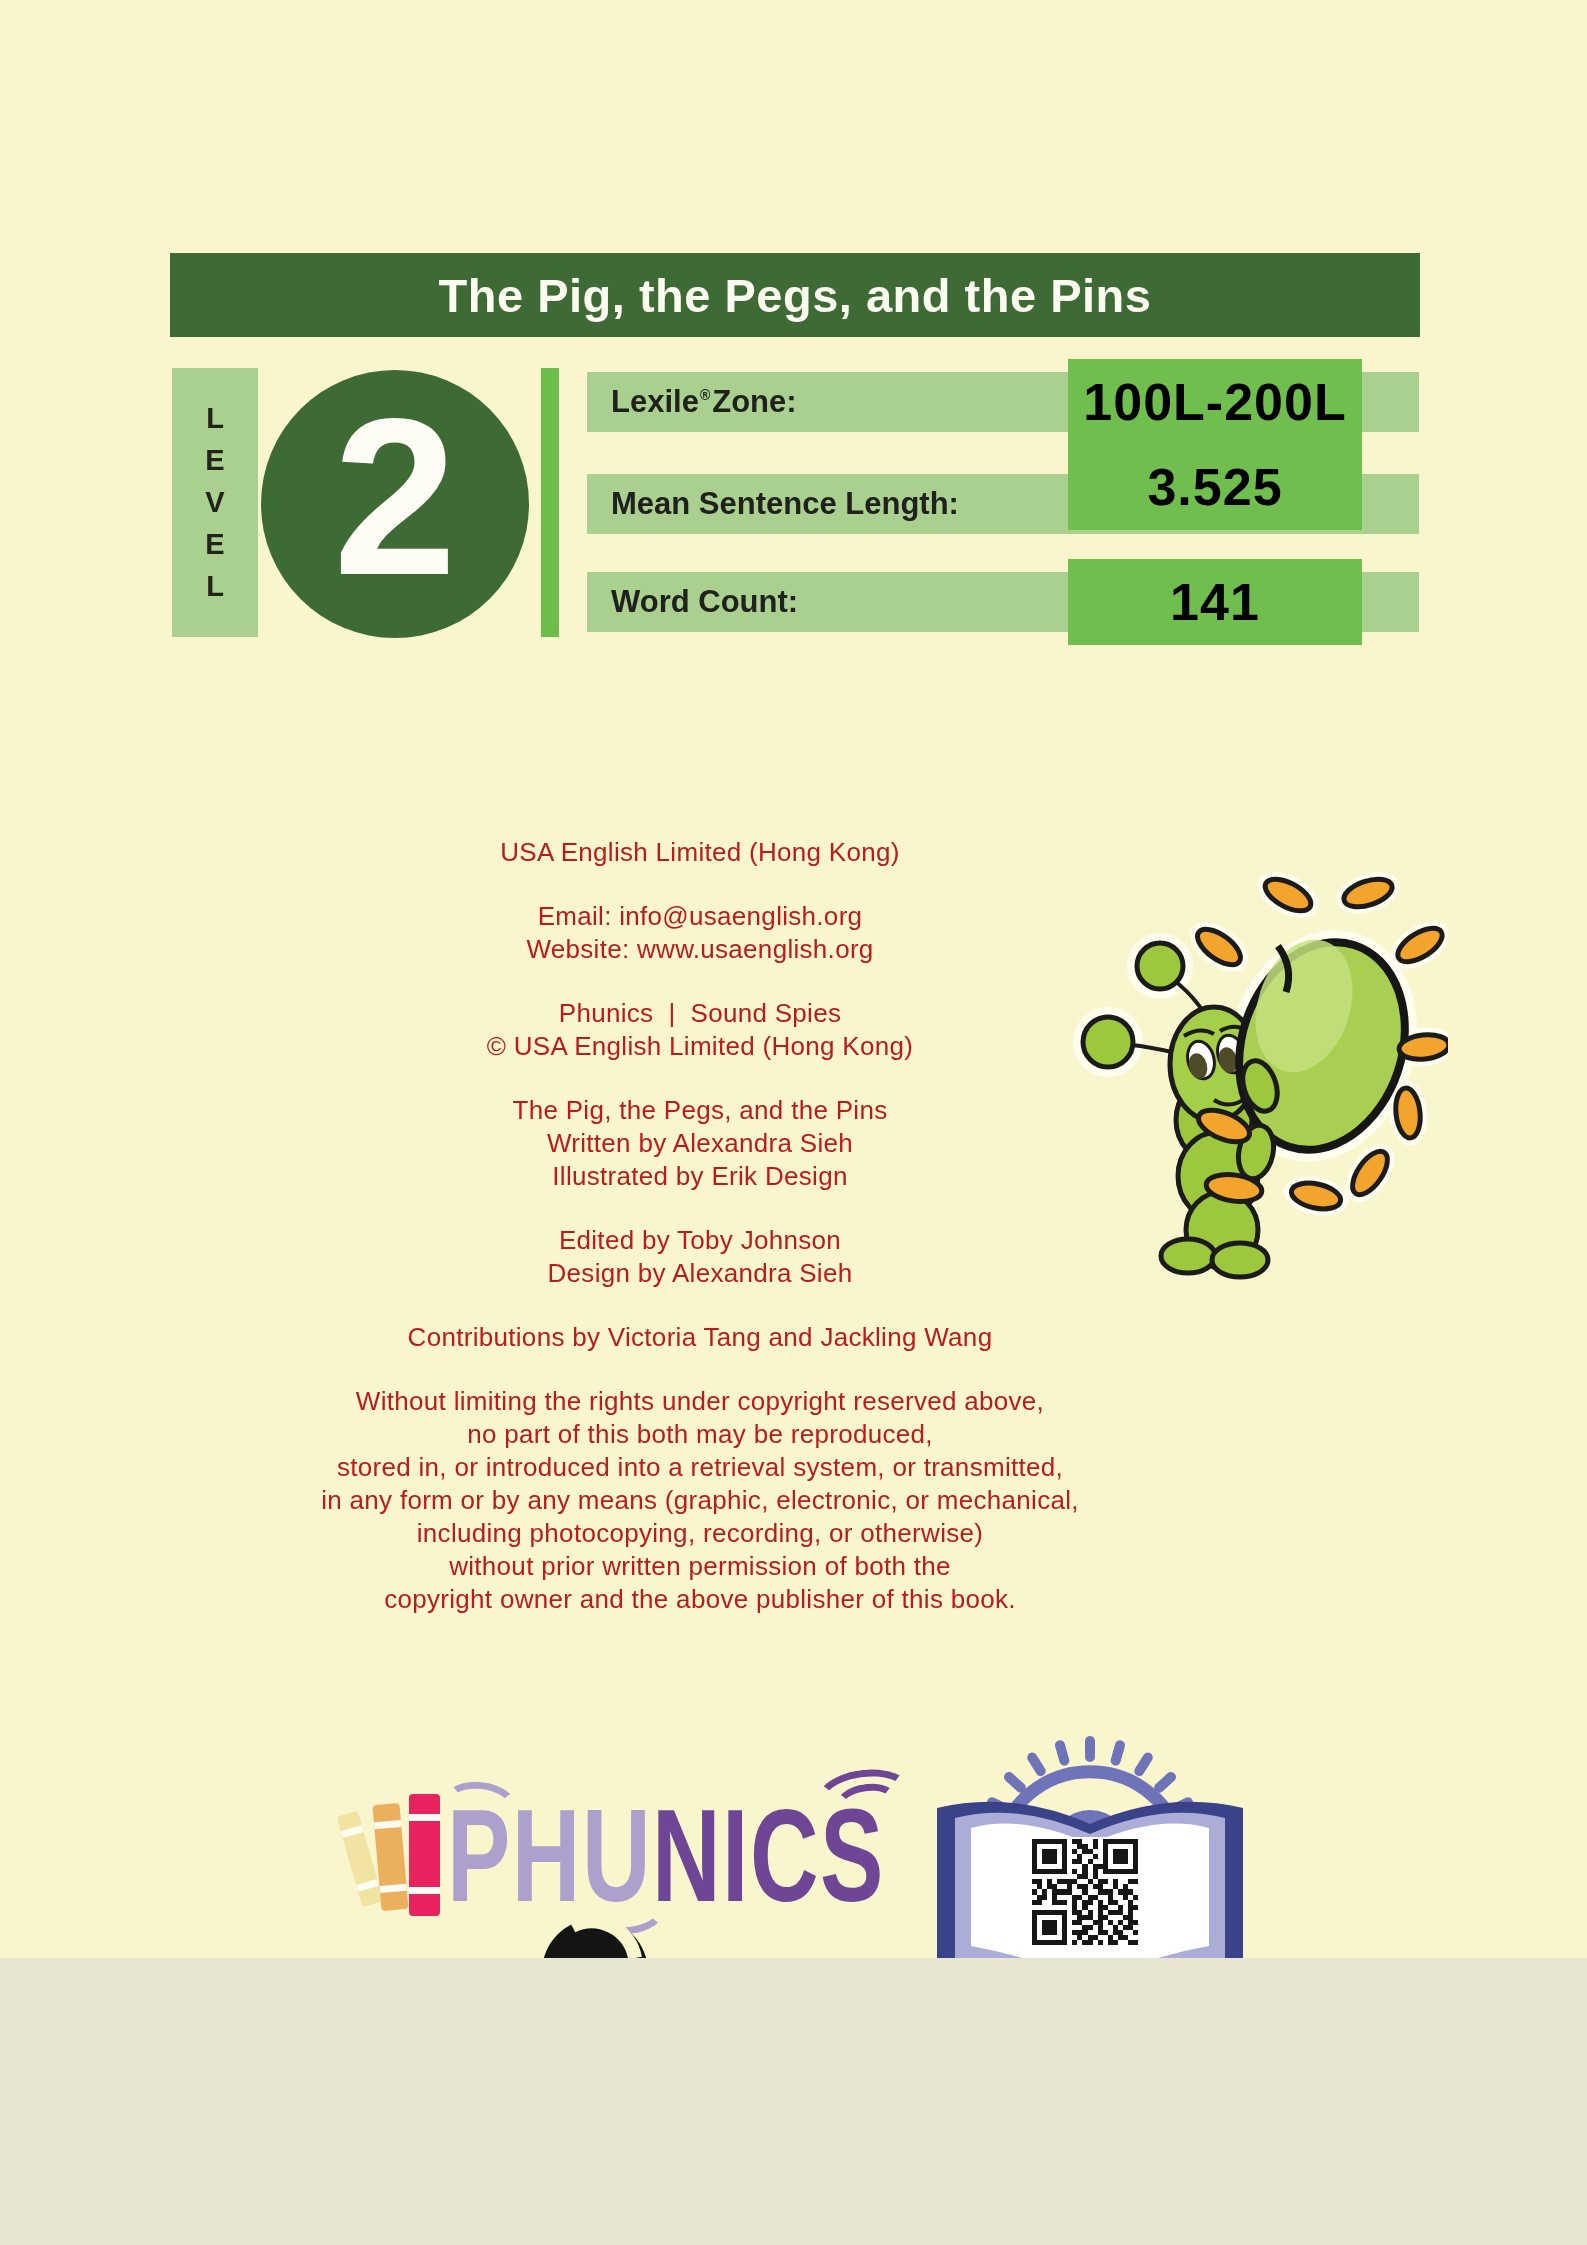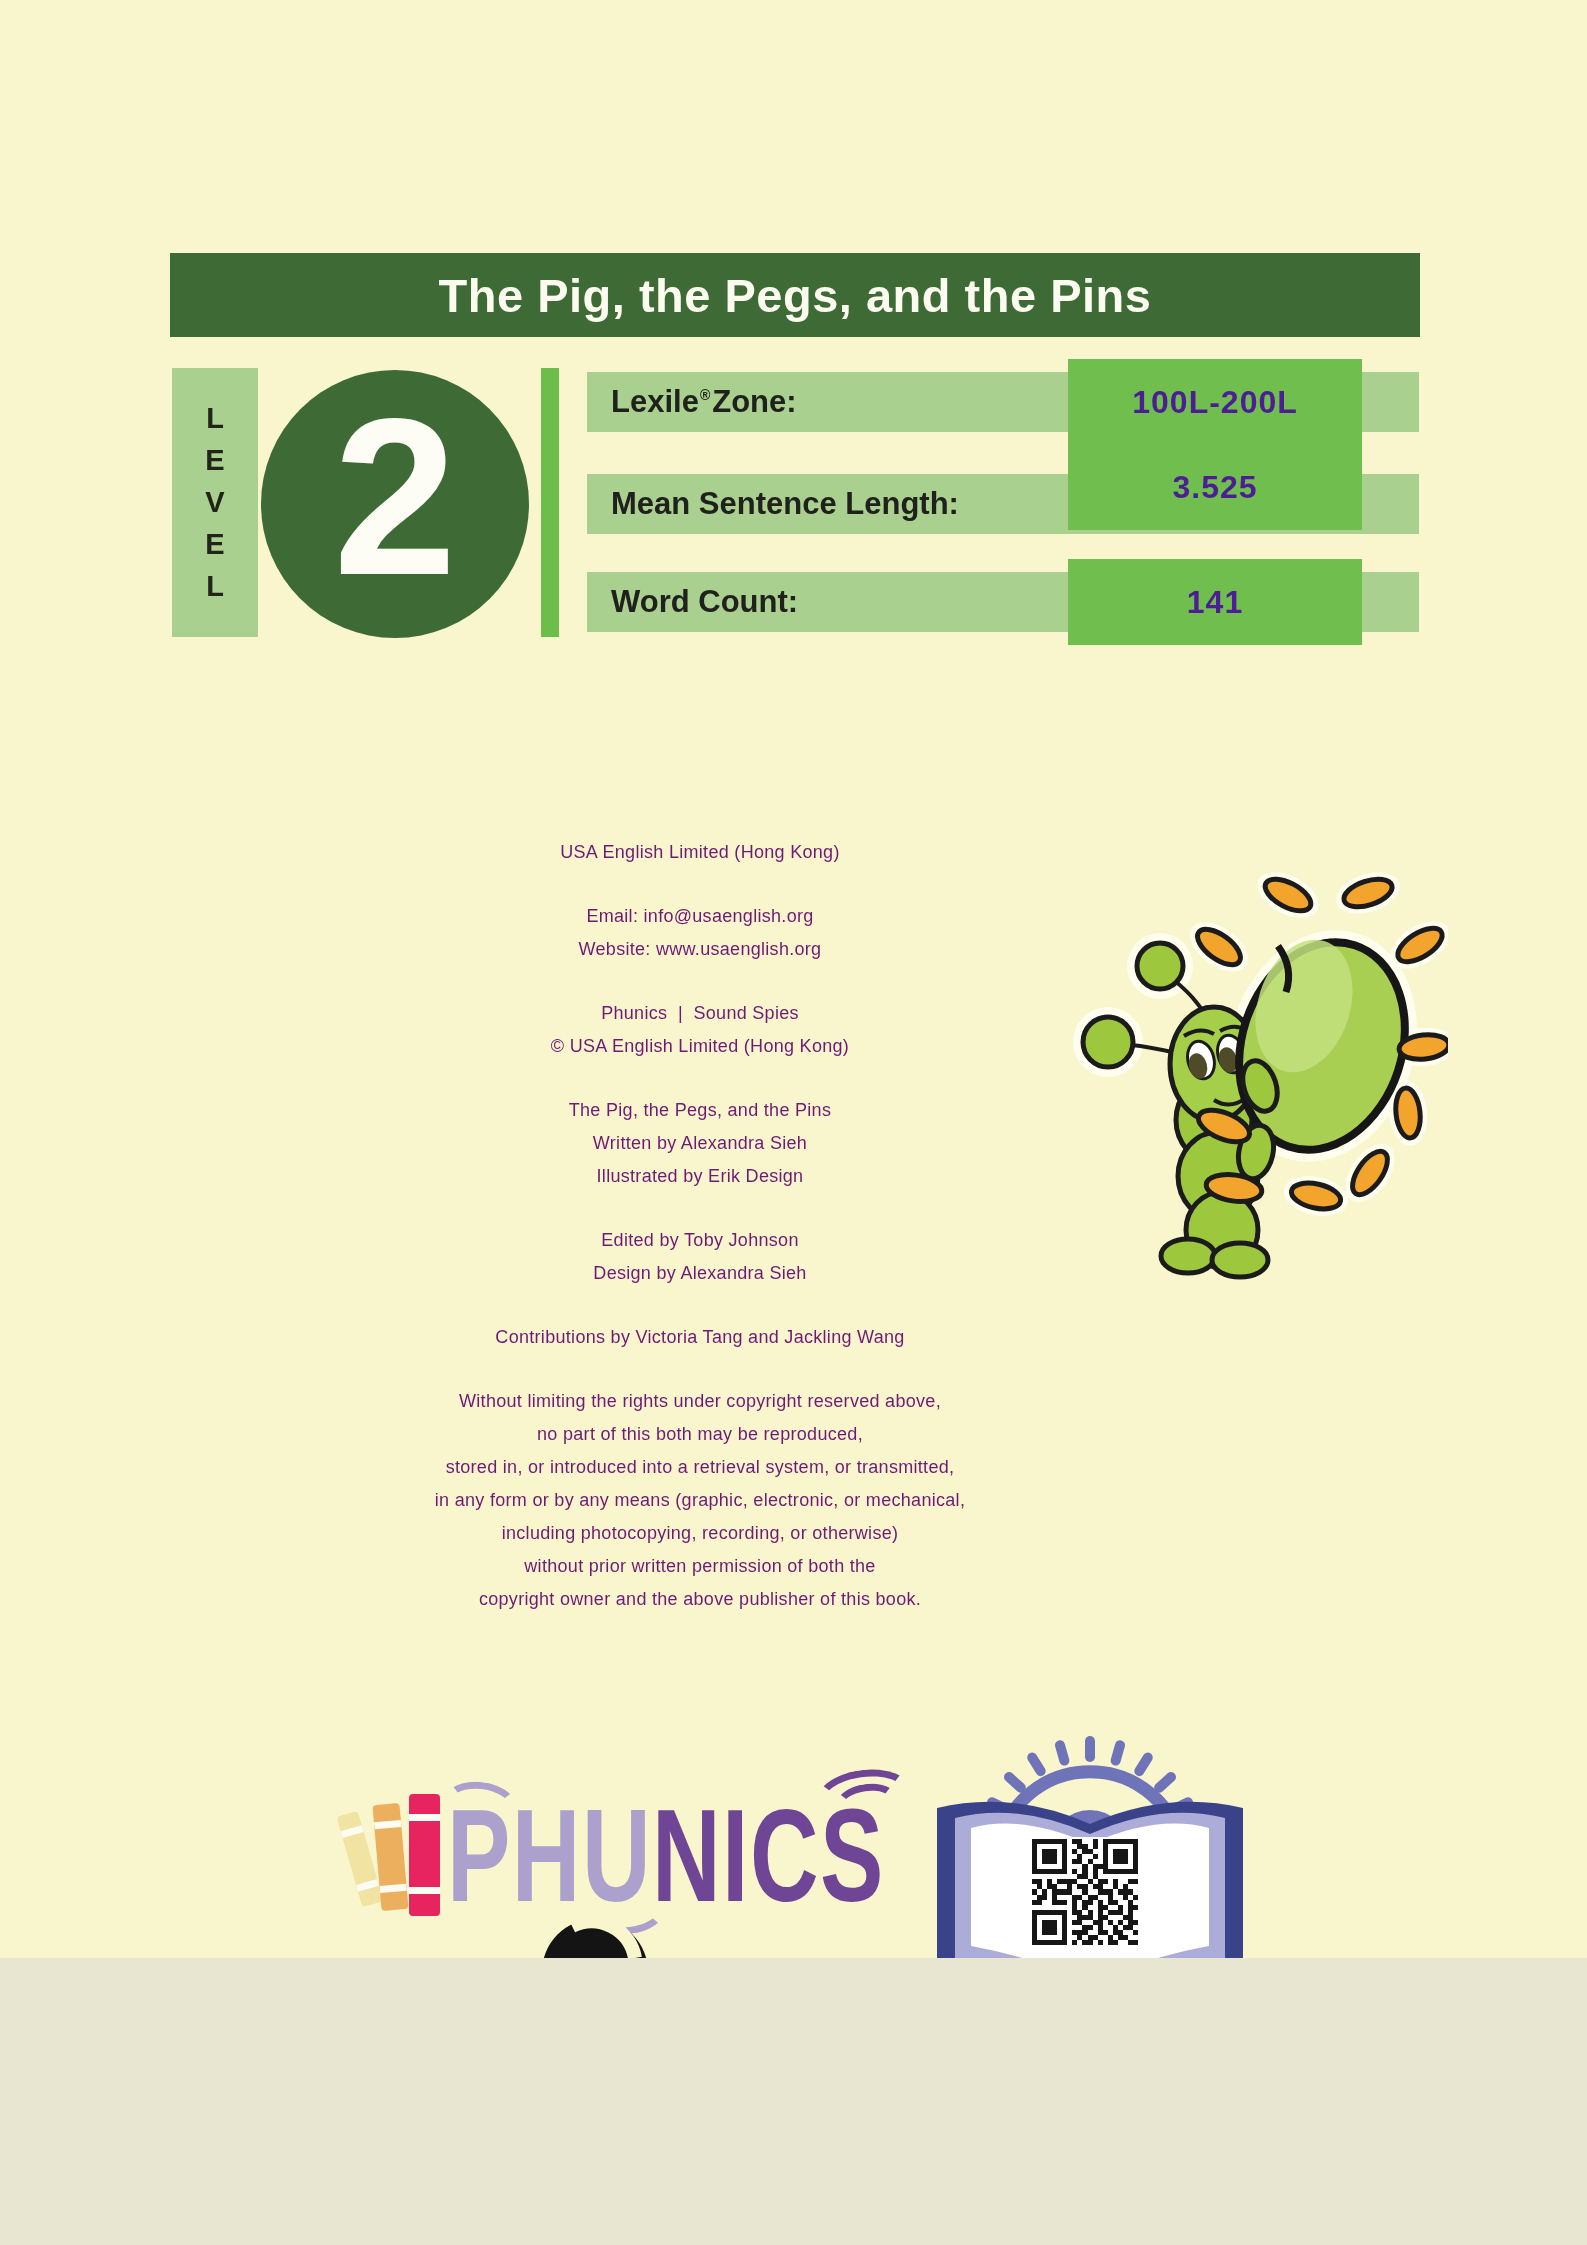--- a/index.html
+++ b/index.html
@@ -38,26 +38,26 @@
     position:absolute; left:611px; width:440px; height:60px;
     display:flex; align-items:center; font-size:31px; font-weight:bold; color:#20211C;
   }
   .stat-label.r1 { top:372px; } .stat-label.r2 { top:474px; } .stat-label.r3 { top:572px; }
   .stat-label sup { font-size:14px; margin:-14px 2px 0 1px; }
   .stat-box {
     position:absolute; left:1068px; width:294px; height:86px; background:#6FBE4E;
     display:flex; align-items:center; justify-content:center;
   }
   .stat-box.r1 { top:359px; } .stat-box.r2 { top:444px; } .stat-box.r3 { top:559px; }
-  .stat-value { color:#4c1d95; font-size:32px; font-weight:bold; letter-spacing:1px; }
+  .stat-value { color:#000000; font-size:52px; font-weight:bold; letter-spacing:1px; }
 
   
   .colophon {
     position:absolute; left:170px; top:836px; width:1060px;
-    text-align:center; color:#701a75; font-size:18px; line-height:33px; letter-spacing:.3px;
+    text-align:center; color:#b91c1c; font-size:26px; line-height:33px; letter-spacing:.3px;
   }
   .col-group { margin-bottom:31px; }
 
   
   .mascot { position:absolute; left:1064px; top:854px; width:384px; height:436px; }
 
   
   .phunics { position:absolute; left:347px; top:1788px; width:580px; height:150px; }
   .book { position:absolute; border-radius:4px; overflow:hidden; }
   .book .band { position:absolute; left:0; width:100%; height:7px; background:#FCFCF2; }

